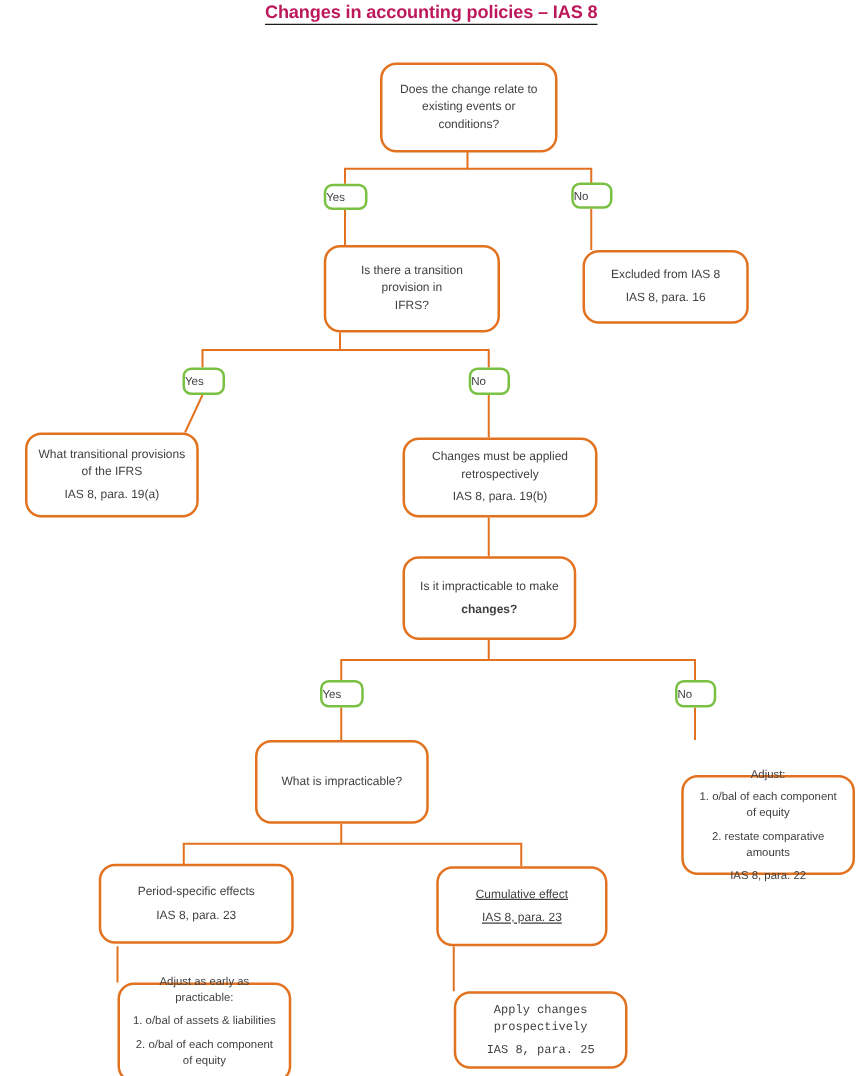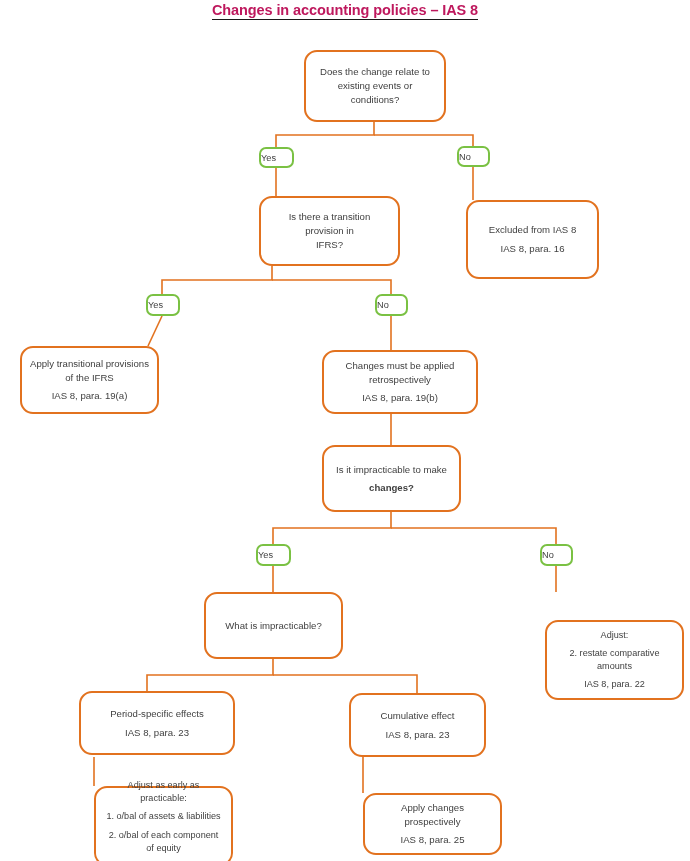--- a/index.html
+++ b/index.html
@@ -132,34 +132,34 @@
   </div>
   <div class="label" style="left:457px; top:146px; width:33px; height:21px;">
     <span>No</span>
   </div>
 
   <div class="node" style="left:221px; top:196px; width:141px; height:70px;margin-left:38px;">
     <span class="ln" style="margin-top:0;">Is there a transition provision in</span>
     <span class="ln" style="margin-top:0;">IFRS?</span>
   </div>
 
-  <div class="node" style="left:466px; top:200px; width:133px; height:79px;">
+  <div class="node" style="left:466px; top:200px; width:133px; height:59px;">
     <span class="ln">Excluded from IAS 8</span>
     <span class="ln">IAS 8, para. 16</span>
   </div>
 
   <div class="label" style="left:146px; top:294px; width:34px; height:22px;">
     <span>Yes</span>
   </div>
   <div class="label" style="left:375px; top:294px; width:33px; height:22px;">
     <span>No</span>
   </div>
 
   <div class="node" style="left:20px; top:346px; width:139px; height:68px;">
-    <span class="ln">Apply transitional provisions of the IFRS</span>
+    <span class="ln">What transitional provisions of the IFRS</span>
     <span class="ln">IAS 8, para. 19(a)</span>
   </div>
 
   <div class="node" style="left:322px; top:350px; width:156px; height:64px;">
     <span class="ln">Changes must be applied retrospectively</span>
     <span class="ln">IAS 8, para. 19(b)</span>
   </div>
 
   <div class="node" style="left:322px; top:445px; width:139px; height:67px;">
     <span class="ln" style="margin-top:0;">Is it impracticable to make</span>
@@ -172,39 +172,40 @@
   <div class="label" style="left:540px; top:544px; width:33px; height:22px;">
     <span>No</span>
   </div>
 
   <div class="node" style="left:204px; top:592px; width:139px; height:67px;">
     <span class="ln">What is impracticable?</span>
   </div>
 
   <div class="node" style="left:545px; top:620px; width:139px; height:80px; font-size:9.1px;">
     <span class="ln">Adjust:</span>
+    <span class="ln">1. o/bal of each component of equity</span>
     <span class="ln">2. restate comparative amounts</span>
     <span class="ln">IAS 8, para. 22</span>
   </div>
 
   <div class="node" style="left:79px; top:691px; width:156px; height:64px;">
     <span class="ln">Period-specific effects</span>
     <span class="ln">IAS 8, para. 23</span>
   </div>
 
-  <div class="node" style="left:349px; top:693px; width:137px; height:64px;">
+  <div class="node" style="left:349px; top:693px; width:137px; height:64px;text-decoration:underline;">
     <span class="ln">Cumulative effect</span>
     <span class="ln">IAS 8, para. 23</span>
   </div>
 
   <div class="node" style="left:94px; top:786px; width:139px; height:80px; font-size:9.1px;">
     <span class="ln">Adjust as early as practicable:</span>
     <span class="ln">1. o/bal of assets &amp; liabilities</span>
     <span class="ln">2. o/bal of each component of equity</span>
     <span class="ln">IAS 8, para. 24</span>
   </div>
 
-  <div class="node" style="left:363px; top:793px; width:139px; height:62px;">
+  <div class="node" style="left:363px; top:793px; width:139px; height:62px;font-family:Liberation Mono, monospace;">
     <span class="ln">Apply changes prospectively</span>
     <span class="ln">IAS 8, para. 25</span>
   </div>
 
 </div>
 
 </body></html>

